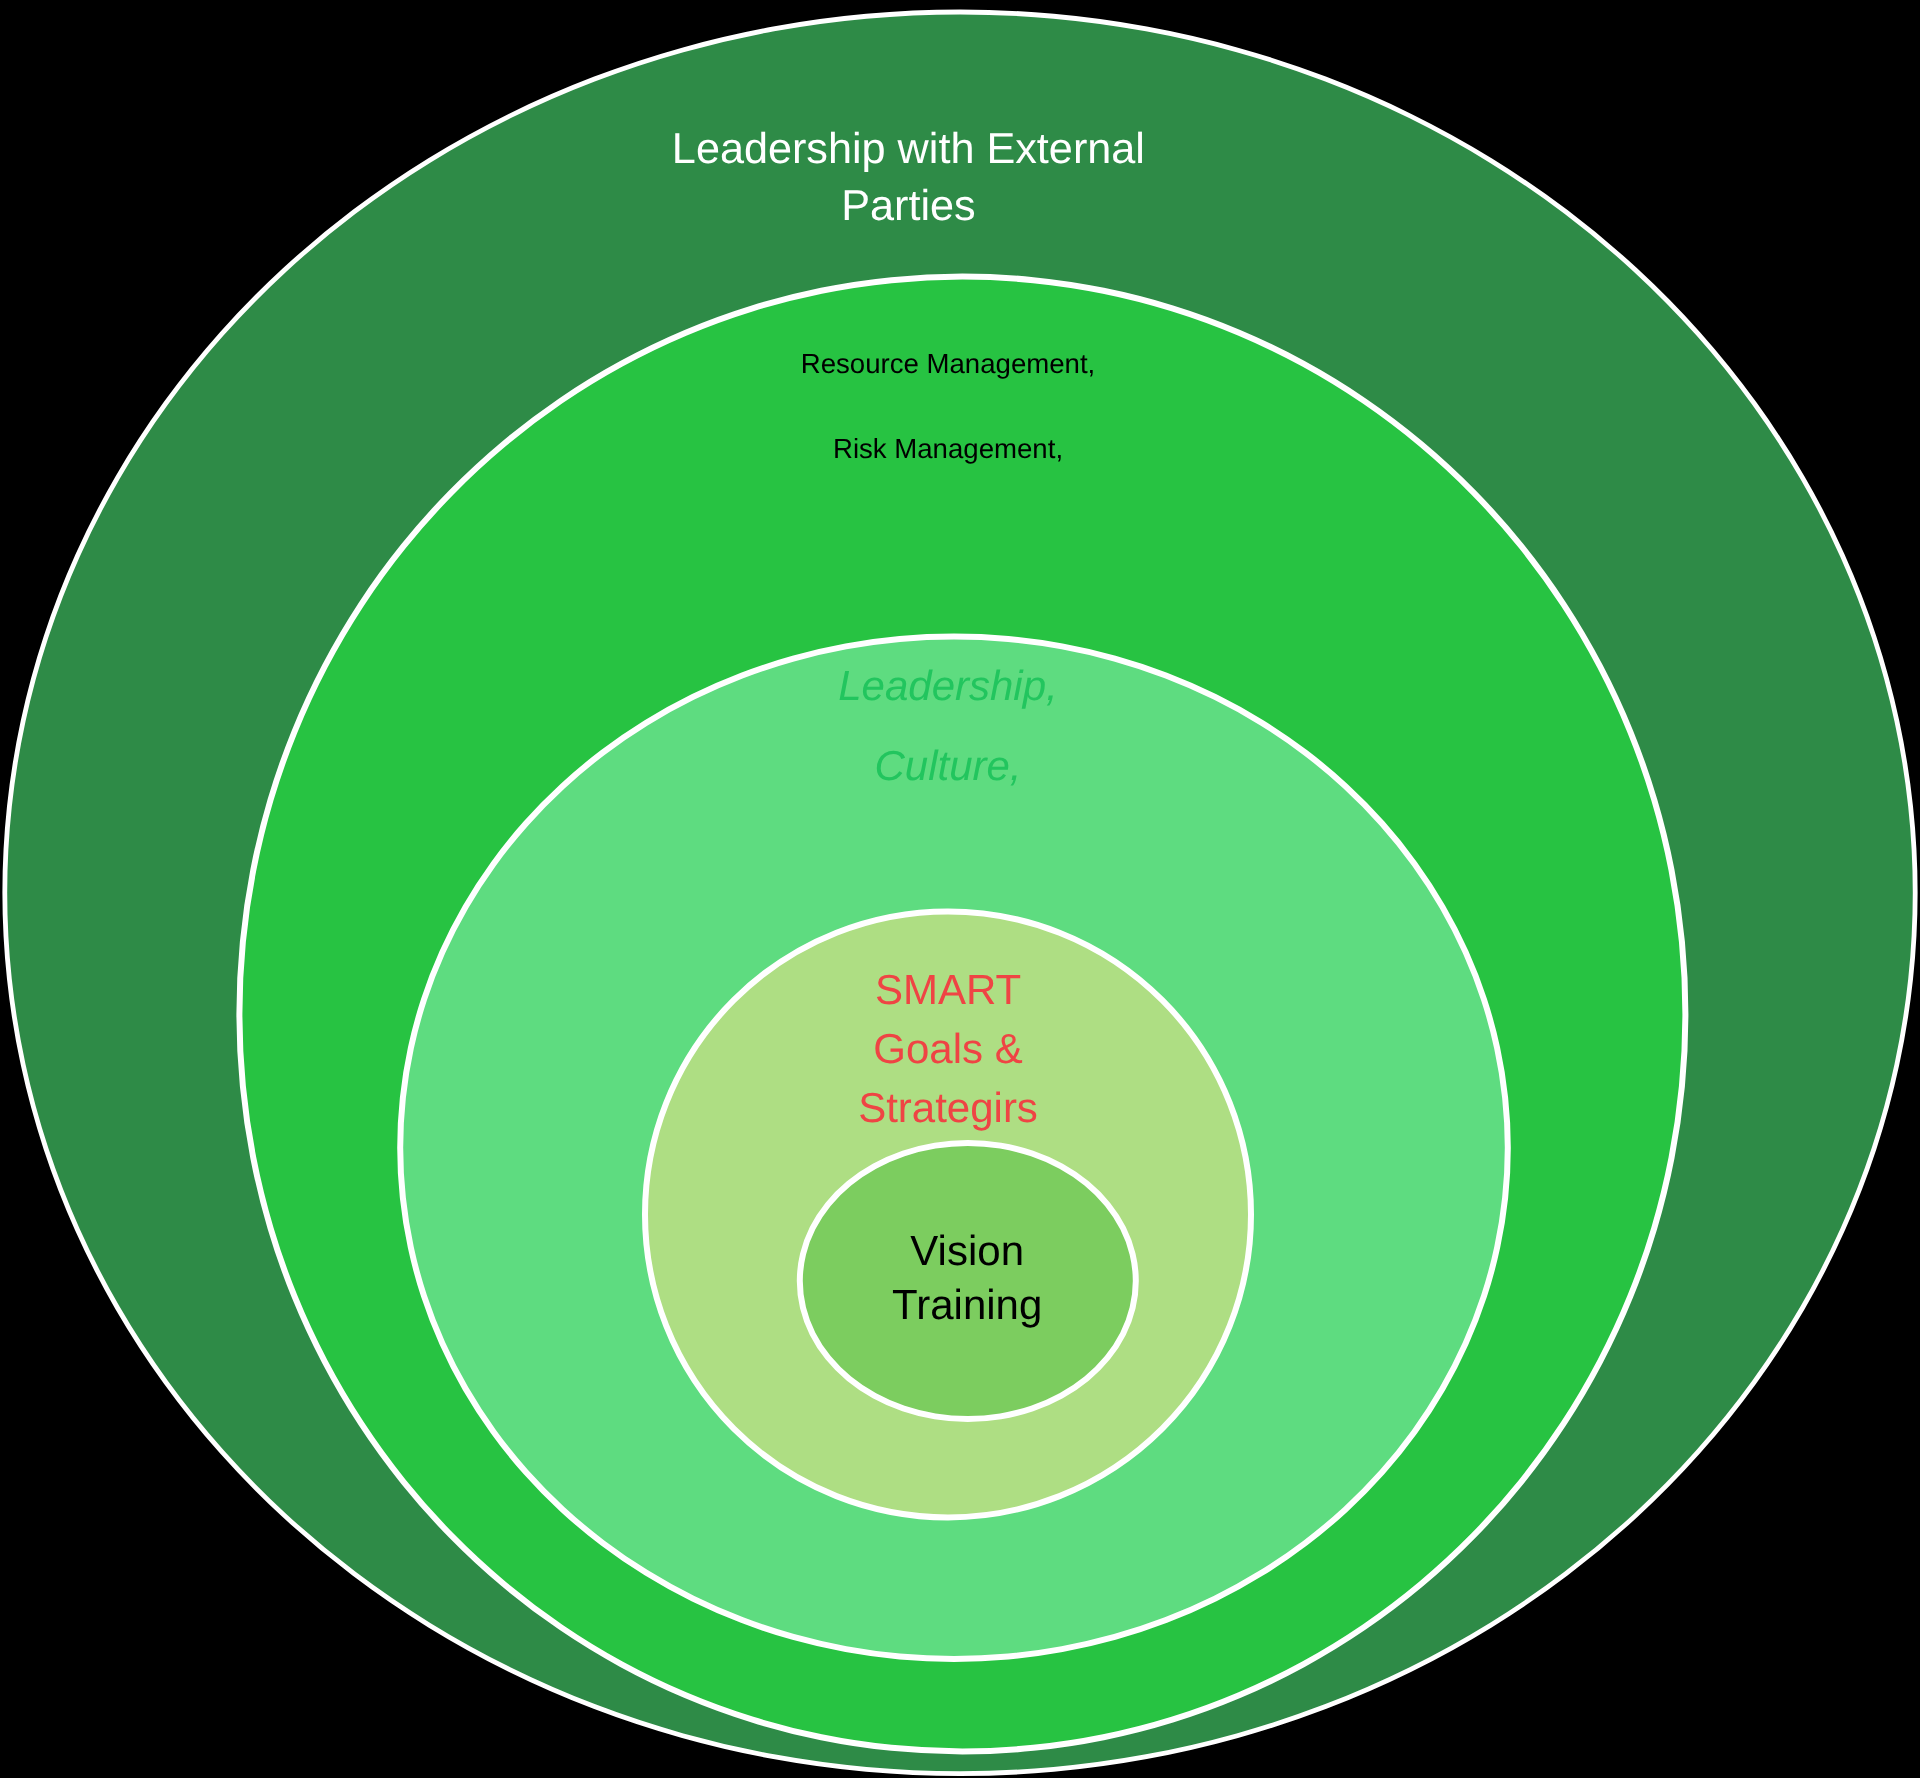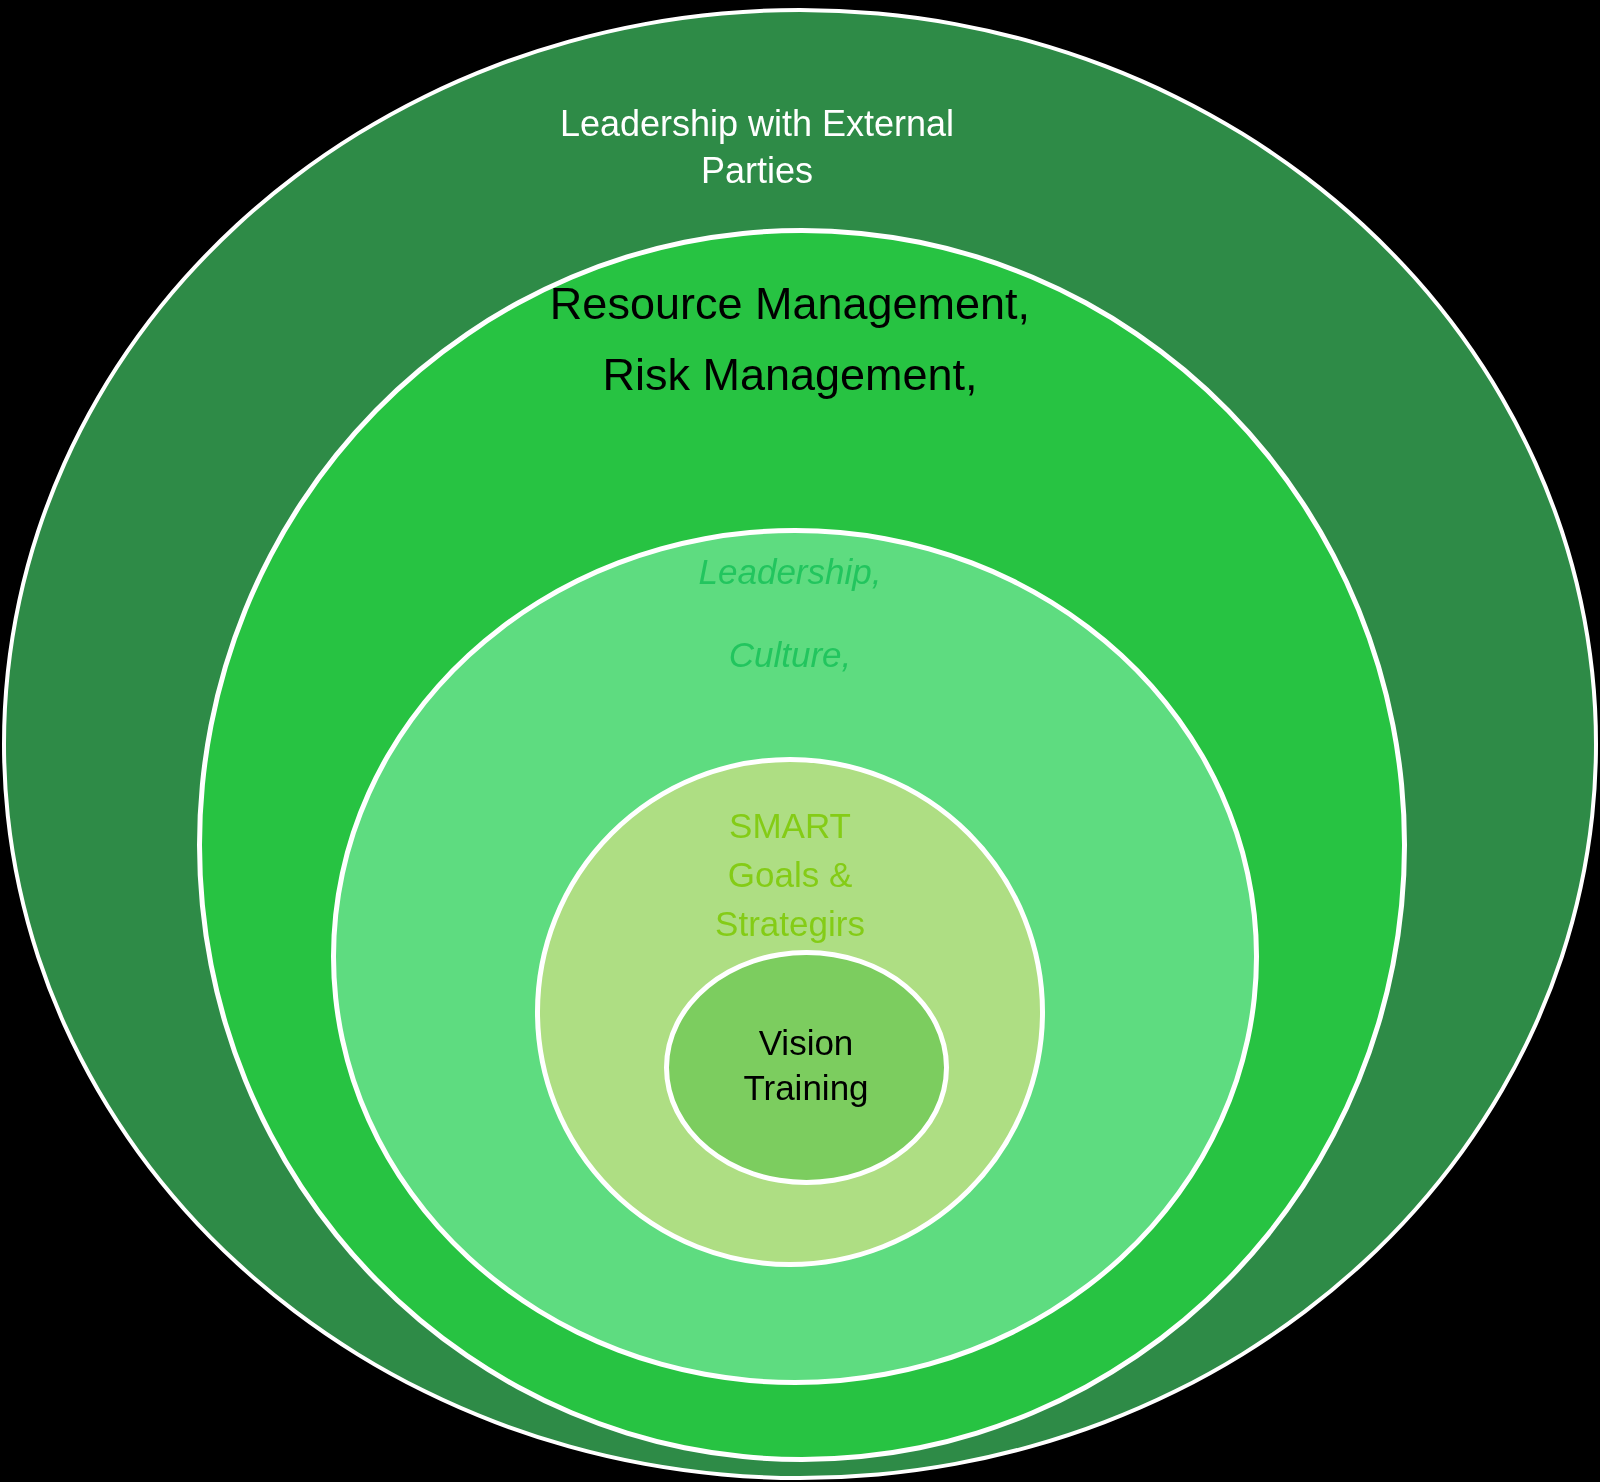--- a/index.html
+++ b/index.html
@@ -34,31 +34,31 @@
   .label p {
     margin: 0;
     white-space: pre-line;
   }
   .label-0 {
     left: 357px; top: 100px; width: 800px;
     font-size: 36px; line-height: 47px; color: #ffffff;
   }
   .label-1 {
     left: 440px; top: 280px; width: 700px;
-    font-size: 45px; line-height: 47px; color: #000000;
+    font-size: 23px; line-height: 47px; color: #000000;
   }
   .label-1 p + p { margin-top: 24px; }
   .label-2 {
     left: 440px; top: 548px; width: 700px;
     font-size: 35px; line-height: 47px; color: #22c55e; font-style: italic;
   }
-  .label-2 p + p { margin-top: 36px; }
+  .label-2 p + p { margin-top: 20px; }
   .label-3 {
     left: 590px; top: 801px; width: 400px;
-    font-size: 35px; line-height: 49px; color: #84cc16;
+    font-size: 35px; line-height: 49px; color: #ef4444;
   }
   .label-4 {
     left: 656px; top: 1020px; width: 300px;
     font-size: 35px; line-height: 45px; color: #000000;
   }
 </style>
 </head>
 <body>
 
 <div class="canvas">

